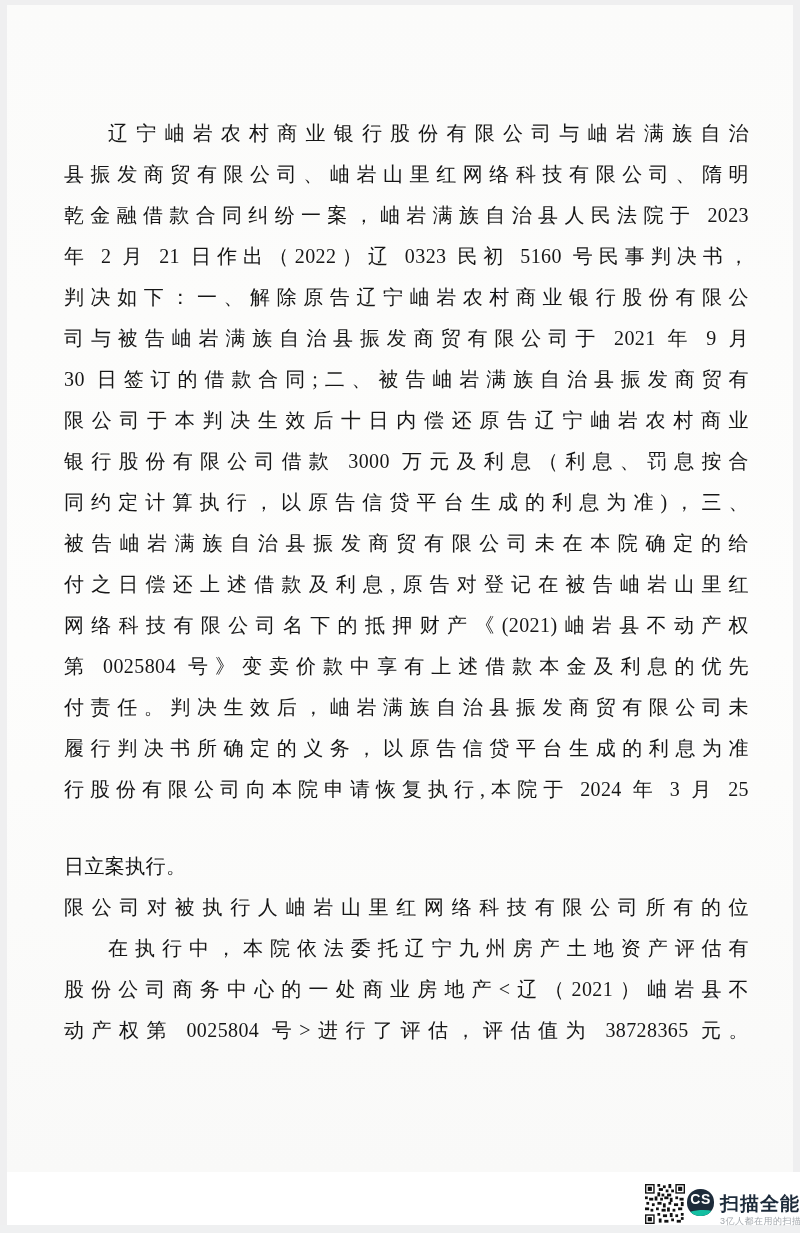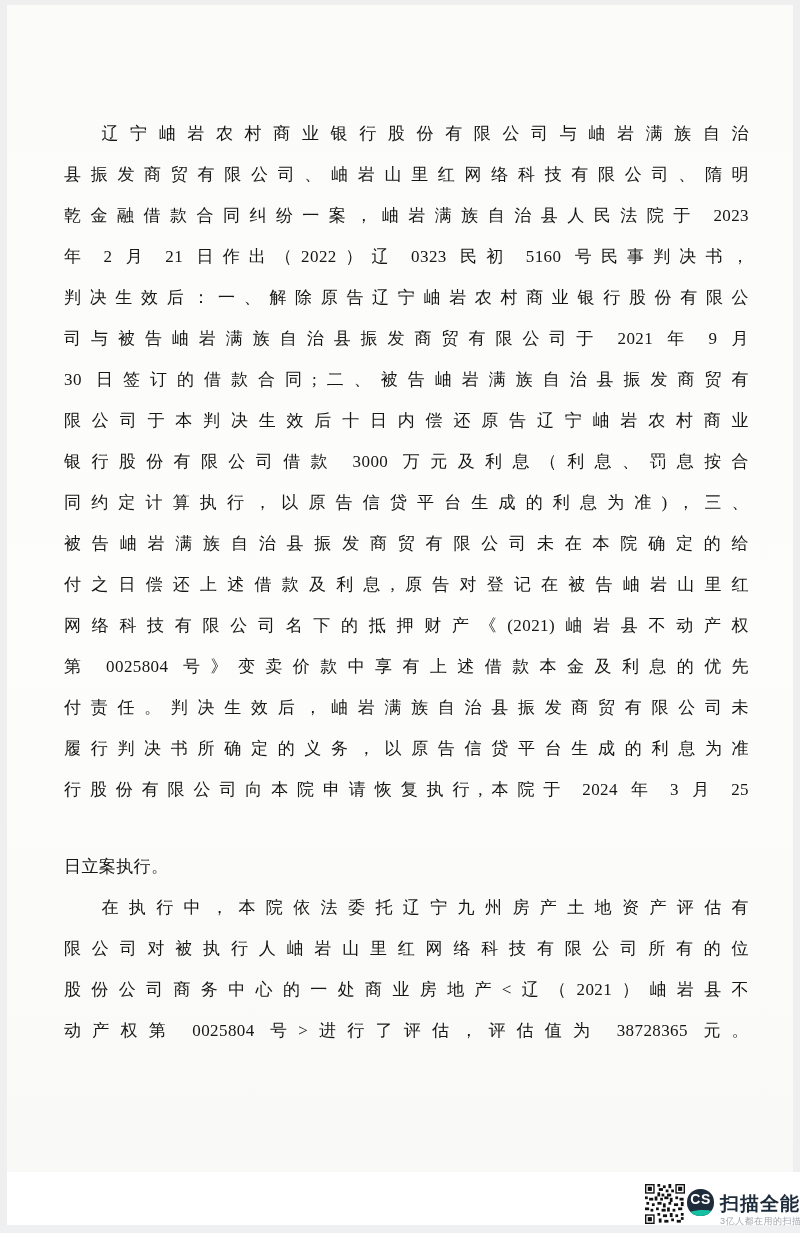--- a/index.html
+++ b/index.html
@@ -17,21 +17,21 @@
     width: 786px; height: 1167px;
     background: linear-gradient(180deg, #fbfbfa 0%, #fdfdfc 55%, #f9f9f8 100%);
   }
   
   .doc-text {
     position: absolute;
     left: 57px; top: 108px;
     width: 685px;
     color: #161616;
     font-family: "Liberation Serif", "DejaVu Serif", serif;
-    font-size: 17px;
+    font-size: 20px;
     line-height: 41px;
     letter-spacing: 0.4px;
   }
   .line {
     height: 41px;
     overflow: hidden;
     text-align: justify;
     text-align-last: justify;
     white-space: nowrap;
   }
@@ -103,36 +103,36 @@
 </style>
 </head>
 <body>
 
 <div class="paper">
   <div class="doc-text">
       <div class="line indent">辽宁岫岩农村商业银行股份有限公司与岫岩满族自治</div>
       <div class="line">县振发商贸有限公司、岫岩山里红网络科技有限公司、隋明</div>
       <div class="line">乾金融借款合同纠纷一案，岫岩满族自治县人民法院于 2023</div>
       <div class="line">年 2 月 21 日作出（2022）辽 0323 民初 5160 号民事判决书，</div>
-      <div class="line">判决生效后：一、解除原告辽宁岫岩农村商业银行股份有限公</div>
+      <div class="line">判决如下：一、解除原告辽宁岫岩农村商业银行股份有限公</div>
       <div class="line">司与被告岫岩满族自治县振发商贸有限公司于 2021 年 9 月</div>
       <div class="line">30 日签订的借款合同;二、被告岫岩满族自治县振发商贸有</div>
       <div class="line">限公司于本判决生效后十日内偿还原告辽宁岫岩农村商业</div>
       <div class="line">银行股份有限公司借款 3000 万元及利息（利息、罚息按合</div>
       <div class="line">同约定计算执行，以原告信贷平台生成的利息为准)，三、</div>
       <div class="line">被告岫岩满族自治县振发商贸有限公司未在本院确定的给</div>
       <div class="line">付之日偿还上述借款及利息,原告对登记在被告岫岩山里红</div>
       <div class="line">网络科技有限公司名下的抵押财产《(2021)岫岩县不动产权</div>
       <div class="line">第 0025804 号》变卖价款中享有上述借款本金及利息的优先</div>
       <div class="line">付责任。判决生效后，岫岩满族自治县振发商贸有限公司未</div>
       <div class="line">履行判决书所确定的义务，以原告信贷平台生成的利息为准</div>
       <div class="line">行股份有限公司向本院申请恢复执行,本院于 2024 年 3 月 25</div>
       <div class="line short">日立案执行。</div>
+      <div class="line">限公司对被执行人岫岩山里红网络科技有限公司所有的位</div>
       <div class="line indent">在执行中，本院依法委托辽宁九州房产土地资产评估有</div>
-      <div class="line">限公司对被执行人岫岩山里红网络科技有限公司所有的位</div>
       <div class="line">股份公司商务中心的一处商业房地产&lt;辽（2021）岫岩县不</div>
       <div class="line">动产权第 0025804 号&gt;进行了评估，评估值为 38728365 元。</div>
     </div>
 </div>
 
 <div class="wm-band"></div>
 <div class="bottom-strip"></div>
 
 <svg class="qr" viewBox="0 0 29 29" xmlns="http://www.w3.org/2000/svg">
   <rect x="0" y="0" width="29" height="29" fill="#ffffff"></rect>

